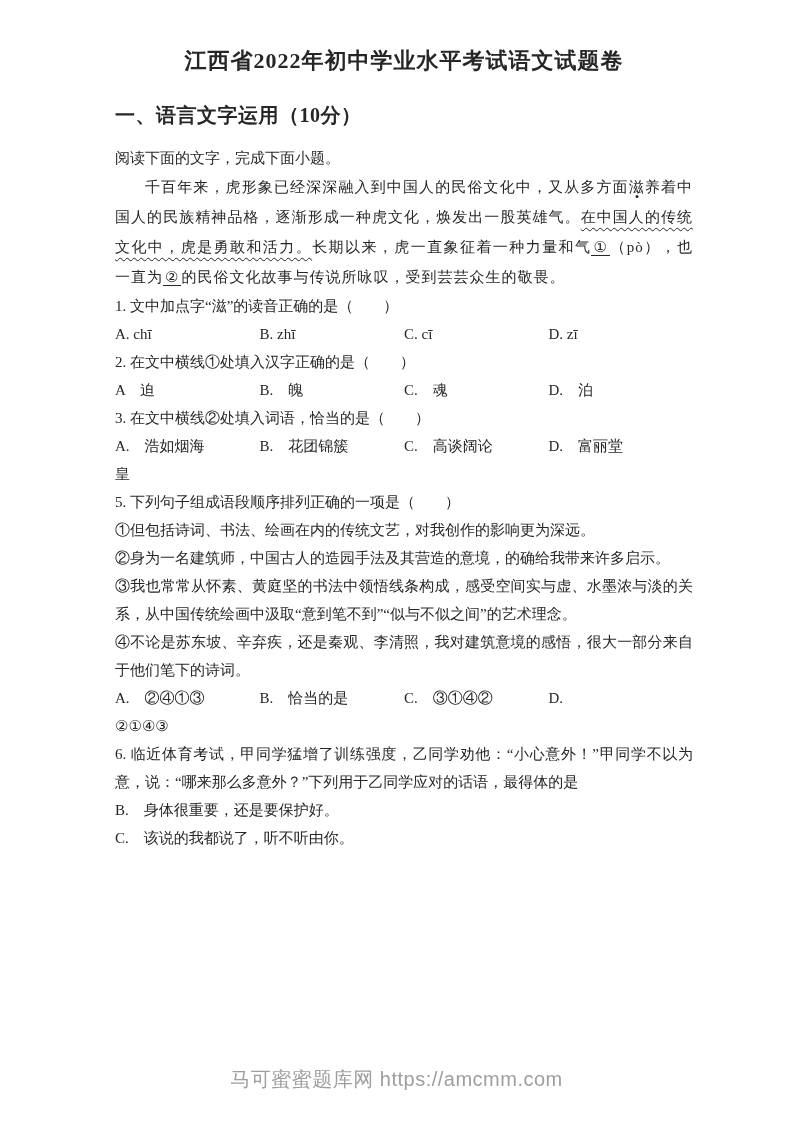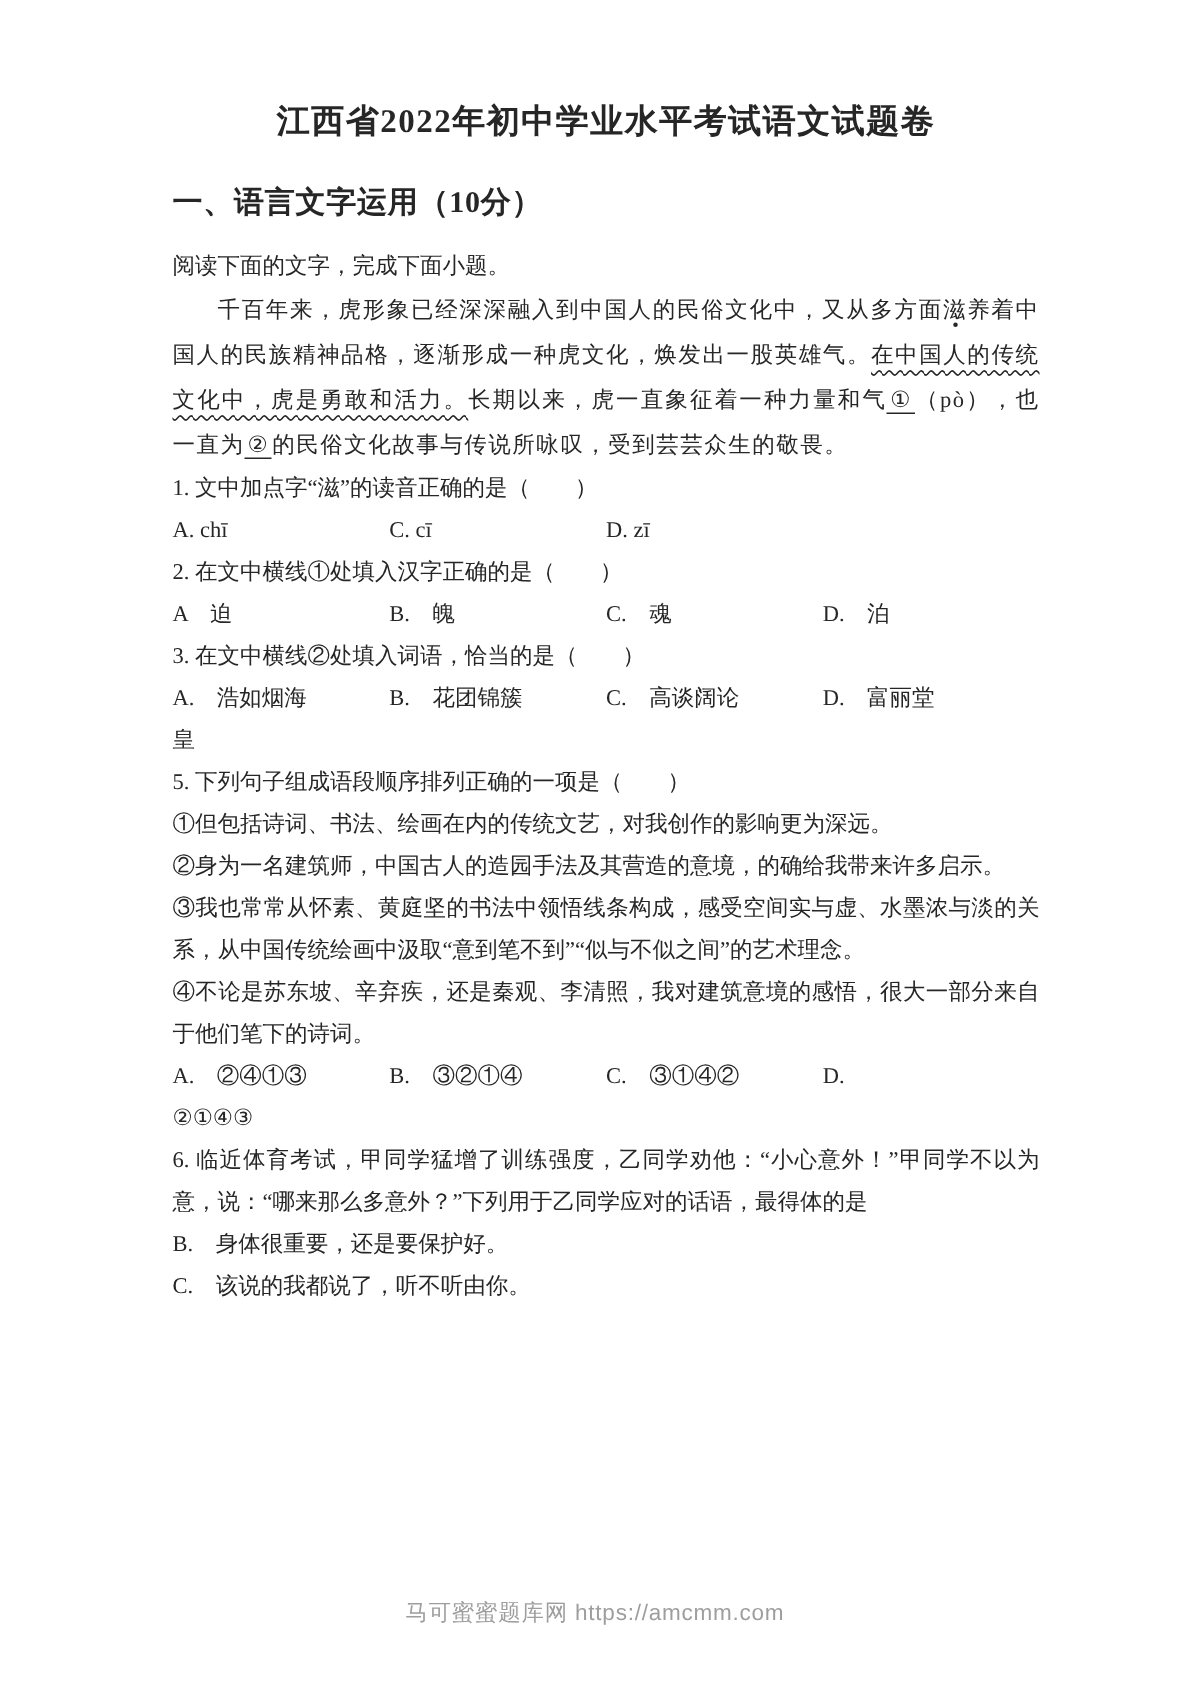--- a/index.html
+++ b/index.html
@@ -2,21 +2,21 @@
 <html><head>
 <meta charset="utf-8">
 <style>
   html, body { margin: 0; padding: 0; background: #ffffff; }
   .page {
     position: relative;
     width: 793px;
     height: 1122px;
     box-sizing: border-box;
     background: #ffffff;
-    padding: 66px 100px 0 115px;
+    padding: 46px 100px 0 115px;
     font-family: "Liberation Serif", serif;
     color: #262626;
     font-size: 15px;
     overflow: hidden;
   }
   .title {
     font-size: 22px;
     font-weight: bold;
     text-align: center;
     line-height: 30px;
@@ -71,21 +71,21 @@
     background: #262626;
     transform: translateX(-50%);
   }
   .footer {
     position: absolute;
     left: 0;
     right: 0;
     top: 1066px;
     text-align: center;
     font-family: "Liberation Sans", sans-serif;
-    font-size: 15px;
+    font-size: 20px;
     color: #9e9e9e;
     letter-spacing: 0.5px;
   }
 </style>
 </head>
 <body>
 
 <div class="page">
 
   <div class="title">江西省2022年初中学业水平考试语文试题卷</div>
@@ -93,20 +93,21 @@
   <div class="section">一、语言文字运用（10分）</div>
 
   <p class="intro">阅读下面的文字，完成下面小题。</p>
 
   <p class="passage"><span>千百年来，虎形象已经深深融入到中国人的民俗文化中，又从多方面</span><span class="dot-under">滋</span><span>养着中国人的民族精神品格，逐渐形成一种虎文化，焕发出一股英雄气。</span><span class="wavy">在中国人的传统文化中，虎是勇敢和活力。</span><span>长期以来，虎一直象征着一种力量和气</span><span class="blank">①</span><span>（pò），也一直为</span><span class="blank">②</span><span>的民俗文化故事与传说所咏叹，受到芸芸众生的敬畏。</span></p>
 
   <div>
     <p class="q">1. 文中加点字“滋”的读音正确的是（　　）</p>
     <div class="opt-row">
       <span class="opt">A. chī</span>
+      <span class="opt">B. zhī</span>
       <span class="opt">C. cī</span>
       <span class="opt">D. zī</span>
     </div>
   </div>
 
   <div>
     <p class="q">2. 在文中横线①处填入汉字正确的是（　　）</p>
     <div class="opt-row">
       <span class="opt">A　迫</span>
       <span class="opt">B.　魄</span>
@@ -128,21 +129,21 @@
 
 
   <div>
     <p class="q">5. 下列句子组成语段顺序排列正确的一项是（　　）</p>
     <p class="q">①但包括诗词、书法、绘画在内的传统文艺，对我创作的影响更为深远。</p>
     <p class="q">②身为一名建筑师，中国古人的造园手法及其营造的意境，的确给我带来许多启示。</p>
     <p class="q">③我也常常从怀素、黄庭坚的书法中领悟线条构成，感受空间实与虚、水墨浓与淡的关系，从中国传统绘画中汲取“意到笔不到”“似与不似之间”的艺术理念。</p>
     <p class="q">④不论是苏东坡、辛弃疾，还是秦观、李清照，我对建筑意境的感悟，很大一部分来自于他们笔下的诗词。</p>
     <div class="opt-row">
       <span class="opt">A.　②④①③</span>
-      <span class="opt">B.　③②①④</span>
+      <span class="opt">B.　恰当的是</span>
       <span class="opt">C.　③①④②</span>
       <span class="opt">D.</span>
     </div>
     <p class="q">②①④③</p>
   </div>
 
   <div>
     <p class="q">6. 临近体育考试，甲同学猛增了训练强度，乙同学劝他：“小心意外！”甲同学不以为意，说：“哪来那么多意外？”下列用于乙同学应对的话语，最得体的是</p>
     <p class="q">B.　身体很重要，还是要保护好。</p>
     <p class="q">C.　该说的我都说了，听不听由你。</p>

